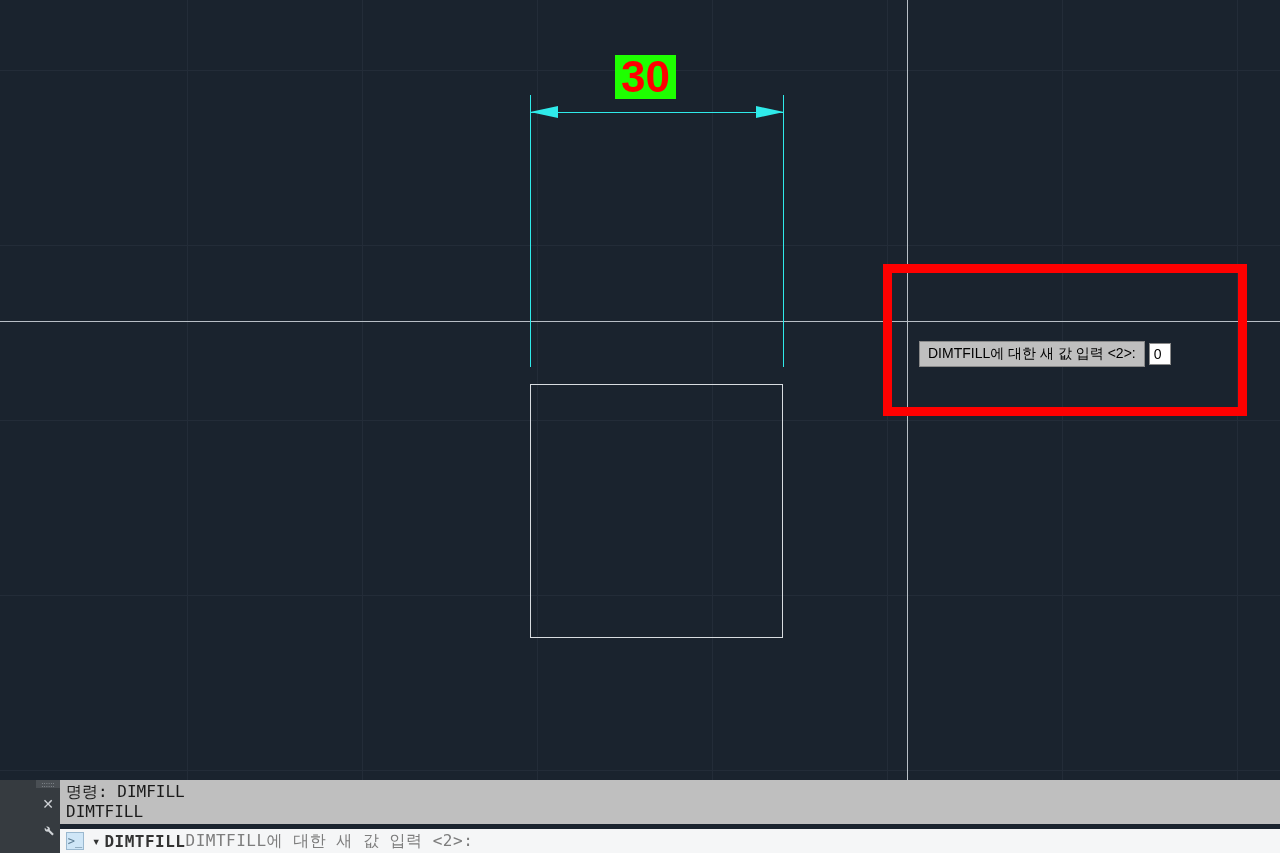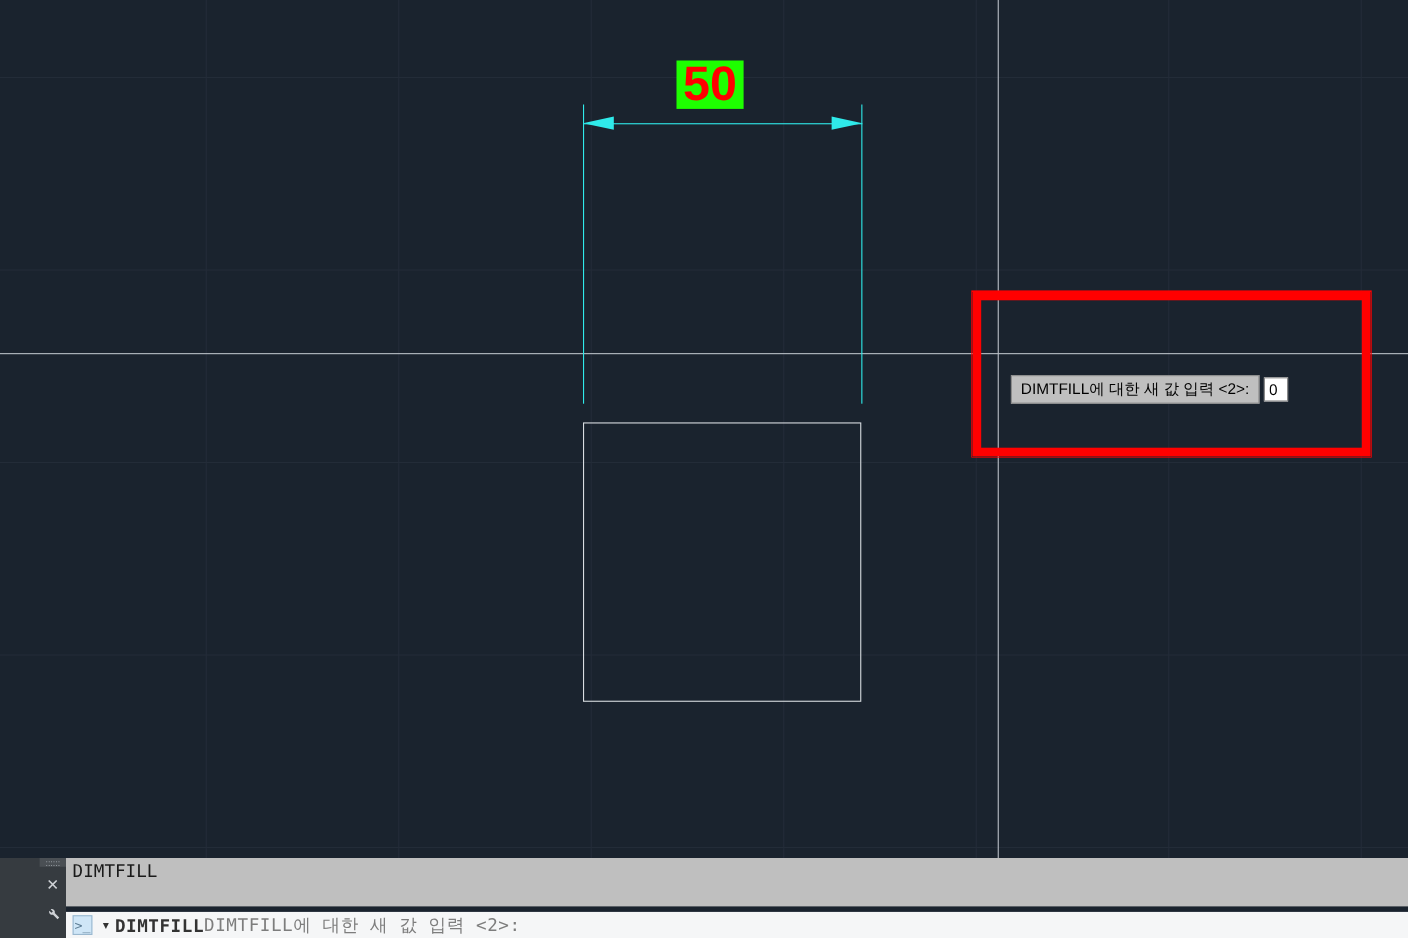--- a/index.html
+++ b/index.html
@@ -172,41 +172,42 @@
 
   <div class="dim-line" style="left:530px; top:112px; width:254px; height:1px;"></div>
 
   <svg style="position:absolute; left:530px; top:104px;" width="30" height="16">
       <polygon points="0,8 28,2 28,14" fill="#2feaea"></polygon>
     </svg>
   <svg style="position:absolute; left:754px; top:104px;" width="30" height="16">
       <polygon points="30,8 2,2 2,14" fill="#2feaea"></polygon>
     </svg>
 
-  <div class="dim-text" style="left:615px; top:55px;">50</div>
+  <div class="dim-text" style="left:615px; top:55px;">30</div>
 
   <div class="red-highlight" style="left:884px; top:265px; width:362px; height:150px;"></div>
 
   <div class="dyn-prompt" style="left:919px; top:341px;">
     <span class="dyn-prompt-label">DIMTFILL에 대한 새 값 입력 &lt;2&gt;:</span>
     <input class="dyn-prompt-input" style="width: 22px;" value="0">
   </div>
 </div>
 
 <div class="cmd-panel" style="height:73px;">
   <div class="cmd-gutter" style="height:73px">
     <div class="gutter-handle">::::::</div>
     <span class="gutter-icon" style="top:16px; left:40px;">✕</span>
     <span class="gutter-icon" style="top:42px; left:40px;">
       <svg width="14" height="14" viewBox="0 0 24 24" fill="#cfd2d6">
           <path d="M22 19l-7-7c.6-1.6.2-3.5-1.1-4.8-1.4-1.4-3.5-1.7-5.2-1l3.4 3.4-2.1 2.1L6.6 8.3c-.7 1.7-.4 3.8 1 5.2 1.3 1.3 3.2 1.7 4.8 1.1l7 7 2.6-2.6z"></path>
         </svg>
     </span>
   </div>
   <div class="cmd-history" style="top:0; height:44px;">
+    <div>명령: DIMFILL</div>
     <div>DIMTFILL</div>
   </div>
   <div class="cmd-input-row">
     <span class="cmd-chevron-icon">&gt;_</span>
     <span class="cmd-dropdown-icon">▾</span>
     <span class="cmd-text" style="font-weight:bold;">DIMTFILL</span>
     <span class="cmd-text-gray"> DIMTFILL에 대한 새 값 입력 &lt;2&gt;:</span>
   </div>
 </div>
 

